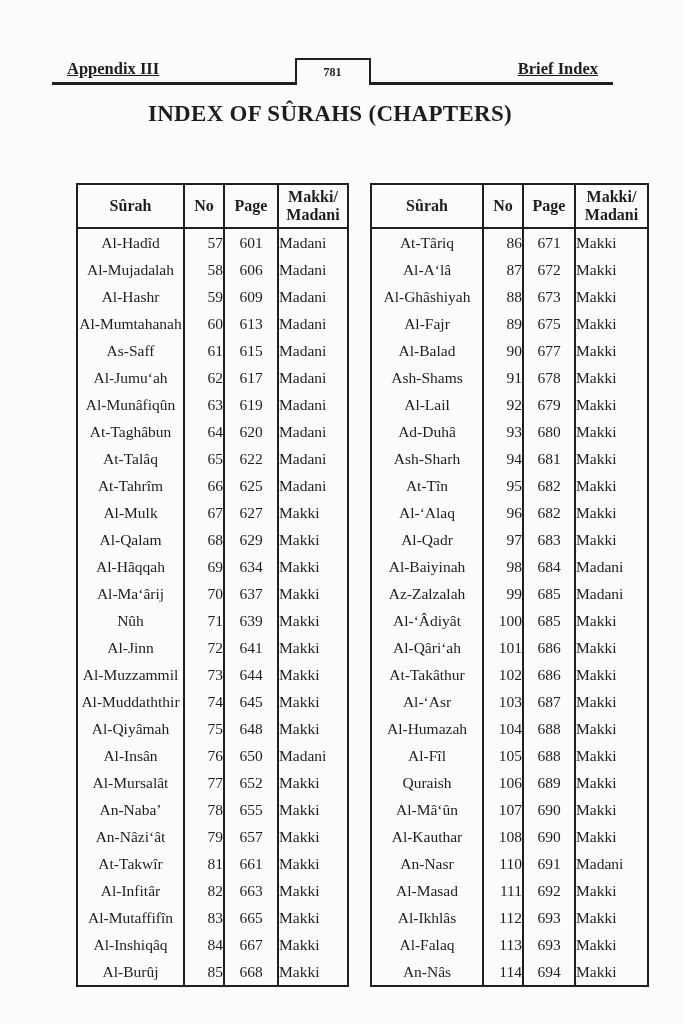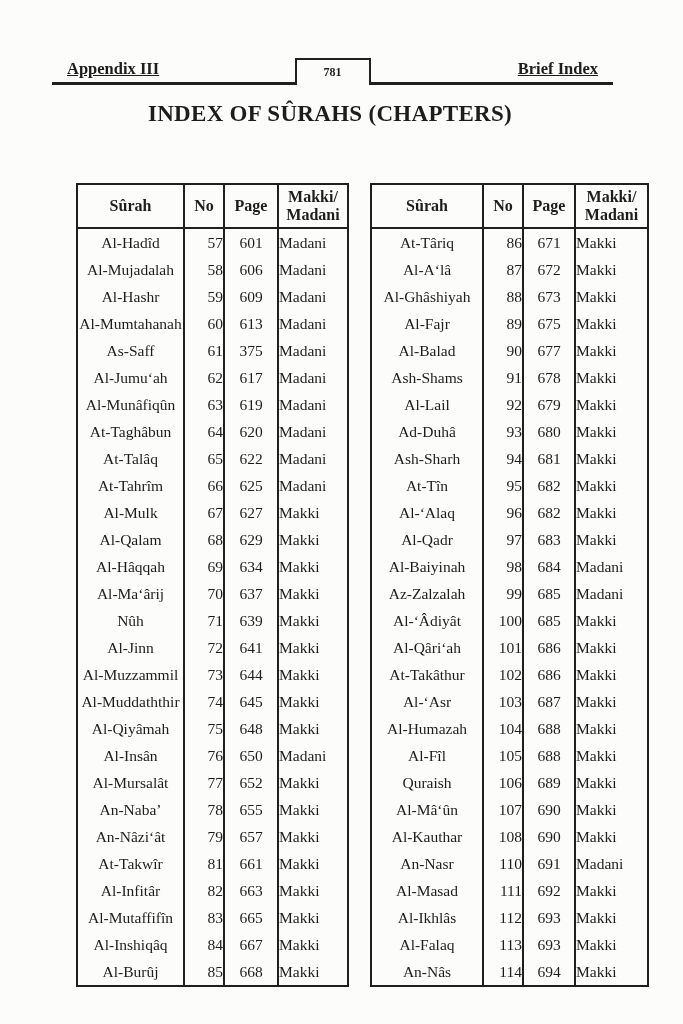--- a/index.html
+++ b/index.html
@@ -163,21 +163,21 @@
           </tr>
           <tr>
             <td class="col-surah">Al-Mumtahanah</td>
             <td class="col-no">60</td>
             <td class="col-page">613</td>
             <td class="col-origin">Madani</td>
           </tr>
           <tr>
             <td class="col-surah">As-Saff</td>
             <td class="col-no">61</td>
-            <td class="col-page">375</td>
+            <td class="col-page">615</td>
             <td class="col-origin">Madani</td>
           </tr>
           <tr>
             <td class="col-surah">Al-Jumu‘ah</td>
             <td class="col-no">62</td>
             <td class="col-page">617</td>
             <td class="col-origin">Madani</td>
           </tr>
           <tr>
             <td class="col-surah">Al-Munâfiqûn</td>

